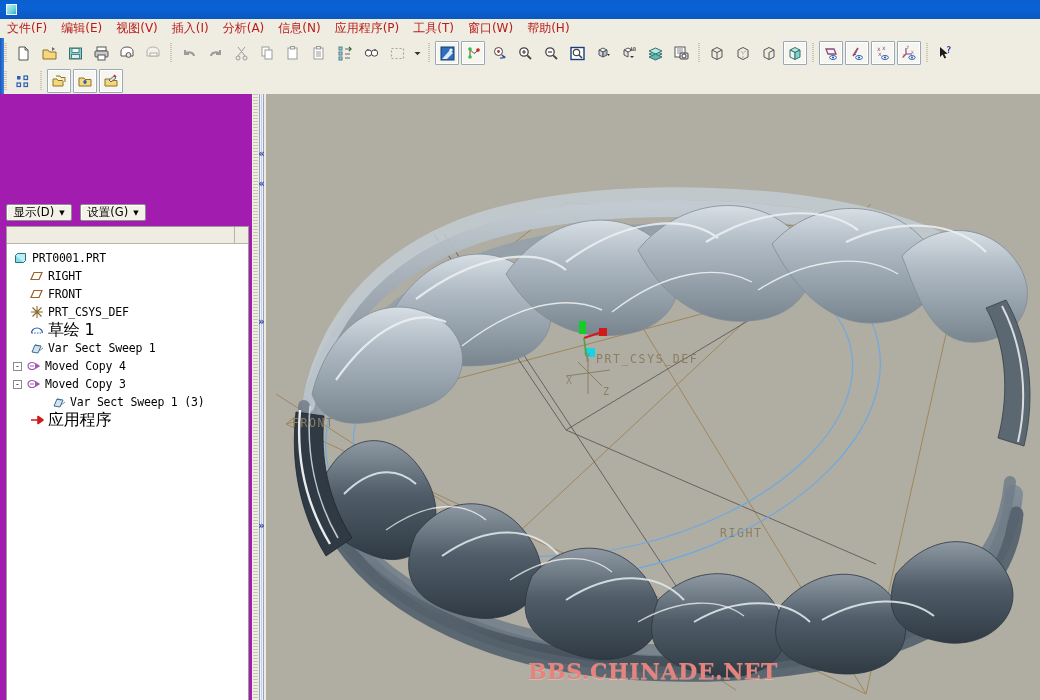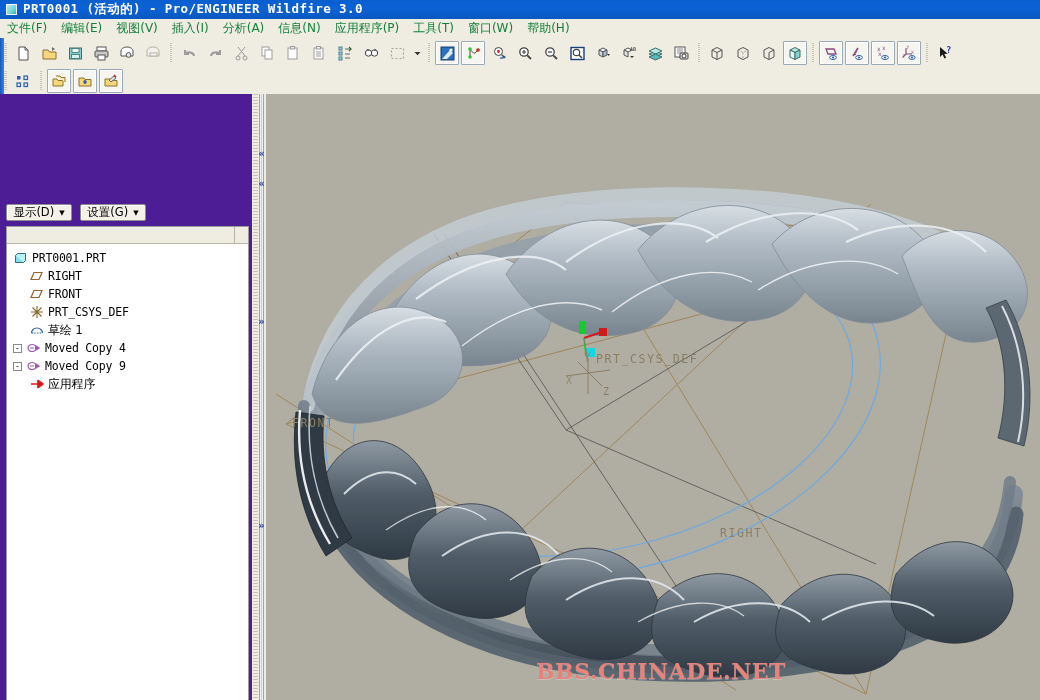--- a/index.html
+++ b/index.html
@@ -26,21 +26,21 @@
     font-size:12.5px;font-weight:bold;letter-spacing:0.4px;white-space:nowrap;
   }
 
   
   .menubar{
     position:absolute;left:0;top:19px;width:1040px;height:19px;
     background:#efece1;display:flex;align-items:center;
     border-bottom:1px solid #e2ded0;
   }
   .menu-item{
-    font-size:12px;color:#15803d;padding:2px 7px 2px 7px;white-space:nowrap;
+    font-size:12px;color:#b91c1c;padding:2px 7px 2px 7px;white-space:nowrap;
     font-family:"DejaVu Sans",sans-serif;cursor:default;
   }
 
   
   .toolbar{
     position:absolute;left:0;width:1040px;background:#efece1;
     display:flex;align-items:center;
   }
   .tb1{top:38px;height:30px;}
   .tb2{top:68px;height:26px;border-bottom:1px solid #d8d3c2;}
@@ -56,21 +56,21 @@
     margin:0 1px;box-sizing:border-box;border:1px solid transparent;border-radius:1px;
     cursor:default;
   }
   .tbtn.active{border:1px solid #9aa9b8;background:#f6f5ef;
     box-shadow:inset 0 0 0 1px #ffffff;}
   .tbtn svg{display:block;}
 
   
   .leftpanel{
     position:absolute;left:0;top:94px;width:252px;height:606px;
-    background:#4c1d95;
+    background:#a21caf;
   }
   .blue-edge{position:absolute;left:0;top:38px;width:4px;height:662px;
     background:linear-gradient(to right,#1559c0,#3f82de);}
   .tree-buttons{
     position:absolute;left:6px;top:110px;display:flex;gap:8px;align-items:center;
   }
   .treebtn{
     height:17px;min-width:66px;background:#f3f1e8;border:1px solid #8e8e8e;
     border-radius:2px;display:flex;align-items:center;justify-content:center;
     font-size:11.5px;color:#000;padding:0 6px;box-sizing:border-box;cursor:default;
@@ -91,21 +91,21 @@
     border-left:1px solid #b9b4a4;background:#efece1;
   }
   .tree-body{padding:5px 0 0 0;position:relative;}
 
   .trow{
     display:flex;align-items:center;height:18px;white-space:nowrap;
     font-family:"DejaVu Sans Mono",monospace;font-size:11.5px;color:#000;
     position:relative;cursor:default;
   }
   .trow .tlabel{margin-left:3px;letter-spacing:-0.2px;}
-  .trow .tlabel.cjk{font-family:"DejaVu Sans",sans-serif;font-size:12px;}
+  .trow .tlabel.cjk{font-family:"DejaVu Sans",sans-serif;font-size:16px;}
   .ico{width:16px;height:16px;flex:0 0 16px;display:flex;align-items:center;justify-content:center;}
   .expander{
     width:9px;height:9px;border:1px solid #8a8a8a;background:#fff;
     font-size:8px;line-height:7px;text-align:center;color:#000;
     font-family:"DejaVu Sans Mono",monospace;box-sizing:border-box;cursor:default;
   }
 
   
   .splitter{
     position:absolute;left:252px;top:94px;width:14px;height:606px;
@@ -134,31 +134,29 @@
   .graphics svg{display:block;position:absolute;left:0;top:0;}
   .gtext{
     position:absolute;font-family:"DejaVu Sans Mono",monospace;
     font-size:11.5px;color:#8a7f63;letter-spacing:1.6px;white-space:nowrap;
   }
   .watermark{
     position:absolute;left:50%;transform:translateX(-50%);bottom:16px;
     font-family:"DejaVu Serif",serif;font-size:22px;font-weight:bold;
     color:#e8837c;letter-spacing:0.5px;white-space:nowrap;
     text-shadow:0 1px 0 rgba(255,255,255,0.25);
-    margin-left:8px;
   }
 </style>
 </head>
 <body>
 
 <div id="app">
 
   <div class="titlebar">
     <div class="title-icon"></div>
-    <div class="title-text">PRT0001 (活动的) - Pro/ENGINEER Wildfire 3.0</div>
   </div>
 
   <div class="menubar">
     <div class="menu-item">文件(F)</div>
     <div class="menu-item">编辑(E)</div>
     <div class="menu-item">视图(V)</div>
     <div class="menu-item">插入(I)</div>
     <div class="menu-item">分析(A)</div>
     <div class="menu-item">信息(N)</div>
     <div class="menu-item">应用程序(P)</div>
@@ -525,20 +523,30 @@
         <div class="trow" style="padding-left:22px">
           <span class="ico">
             <svg width="14" height="12" viewBox="0 0 14 12">
                 <path d="M1.5 9a5.5 5 0 0 1 11 0" fill="none" stroke="#2b5fb0" stroke-width="1.2"></path>
                 <path d="M1.5 9h11" stroke="#2b5fb0" stroke-width="1" stroke-dasharray="1.5 1.2"></path>
               </svg>
           </span>
           <span class="tlabel cjk">草绘 1</span>
         </div>
 
+        <div class="trow" style="padding-left:22px">
+          <span class="ico">
+            <svg width="15" height="13" viewBox="0 0 15 13">
+                <path d="M2 10l3-7 6 1-3 7z" fill="#cfe3f2" stroke="#3d6c96"></path>
+                <path d="M5 3l4 1" stroke="#3d6c96"></path>
+                <path d="M9 9l4-3" stroke="#8a8a8a"></path>
+              </svg>
+          </span>
+          <span class="tlabel">Var Sect Sweep 1</span>
+        </div>
 
         <div class="trow" style="padding-left:6px">
           <span class="expander">-</span>
           <span class="ico" style="margin-left:4px">
             <svg width="15" height="12" viewBox="0 0 15 12">
                 <path d="M1 6a4 3.5 0 0 1 8 0a4 3.5 0 0 1-8 0z" fill="none" stroke="#a05ab0" stroke-width="1.2"></path>
                 <path d="M3 6h4M8.5 3.5l4 2.5-4 2.5z" fill="#a05ab0" stroke="#a05ab0"></path>
               </svg>
           </span>
           <span class="tlabel">Moved Copy 4</span>
@@ -546,23 +554,33 @@
 
 
         <div class="trow" style="padding-left:6px">
           <span class="expander">-</span>
           <span class="ico" style="margin-left:4px">
             <svg width="15" height="12" viewBox="0 0 15 12">
                 <path d="M1 6a4 3.5 0 0 1 8 0a4 3.5 0 0 1-8 0z" fill="none" stroke="#a05ab0" stroke-width="1.2"></path>
                 <path d="M3 6h4M8.5 3.5l4 2.5-4 2.5z" fill="#a05ab0" stroke="#a05ab0"></path>
               </svg>
           </span>
-          <span class="tlabel">Moved Copy 9</span>
-        </div>
-
+          <span class="tlabel">Moved Copy 3</span>
+        </div>
+
+        <div class="trow" style="padding-left:44px">
+          <span class="ico">
+            <svg width="15" height="13" viewBox="0 0 15 13">
+                <path d="M2 10l3-7 6 1-3 7z" fill="#cfe3f2" stroke="#3d6c96"></path>
+                <path d="M5 3l4 1" stroke="#3d6c96"></path>
+                <path d="M9 9l4-3" stroke="#8a8a8a"></path>
+              </svg>
+          </span>
+          <span class="tlabel">Var Sect Sweep 1 (3)</span>
+        </div>
 
         <div class="trow" style="padding-left:22px">
           <span class="ico">
             <svg width="15" height="12" viewBox="0 0 15 12">
                 <path d="M1 6h8M8 2.5l5 3.5-5 3.5z" fill="#d01a1a" stroke="#d01a1a" stroke-width="1.6" stroke-linejoin="round"></path>
               </svg>
           </span>
           <span class="tlabel cjk">应用程序</span>
         </div>
 

